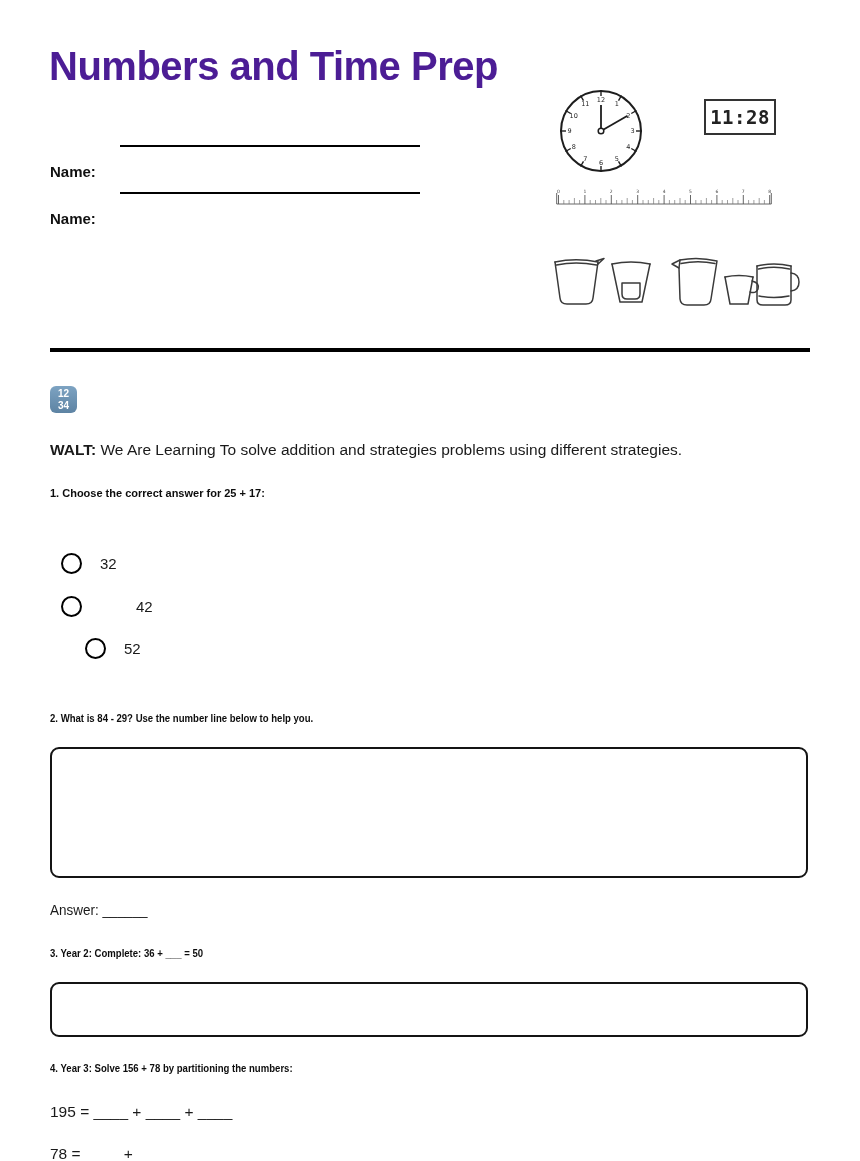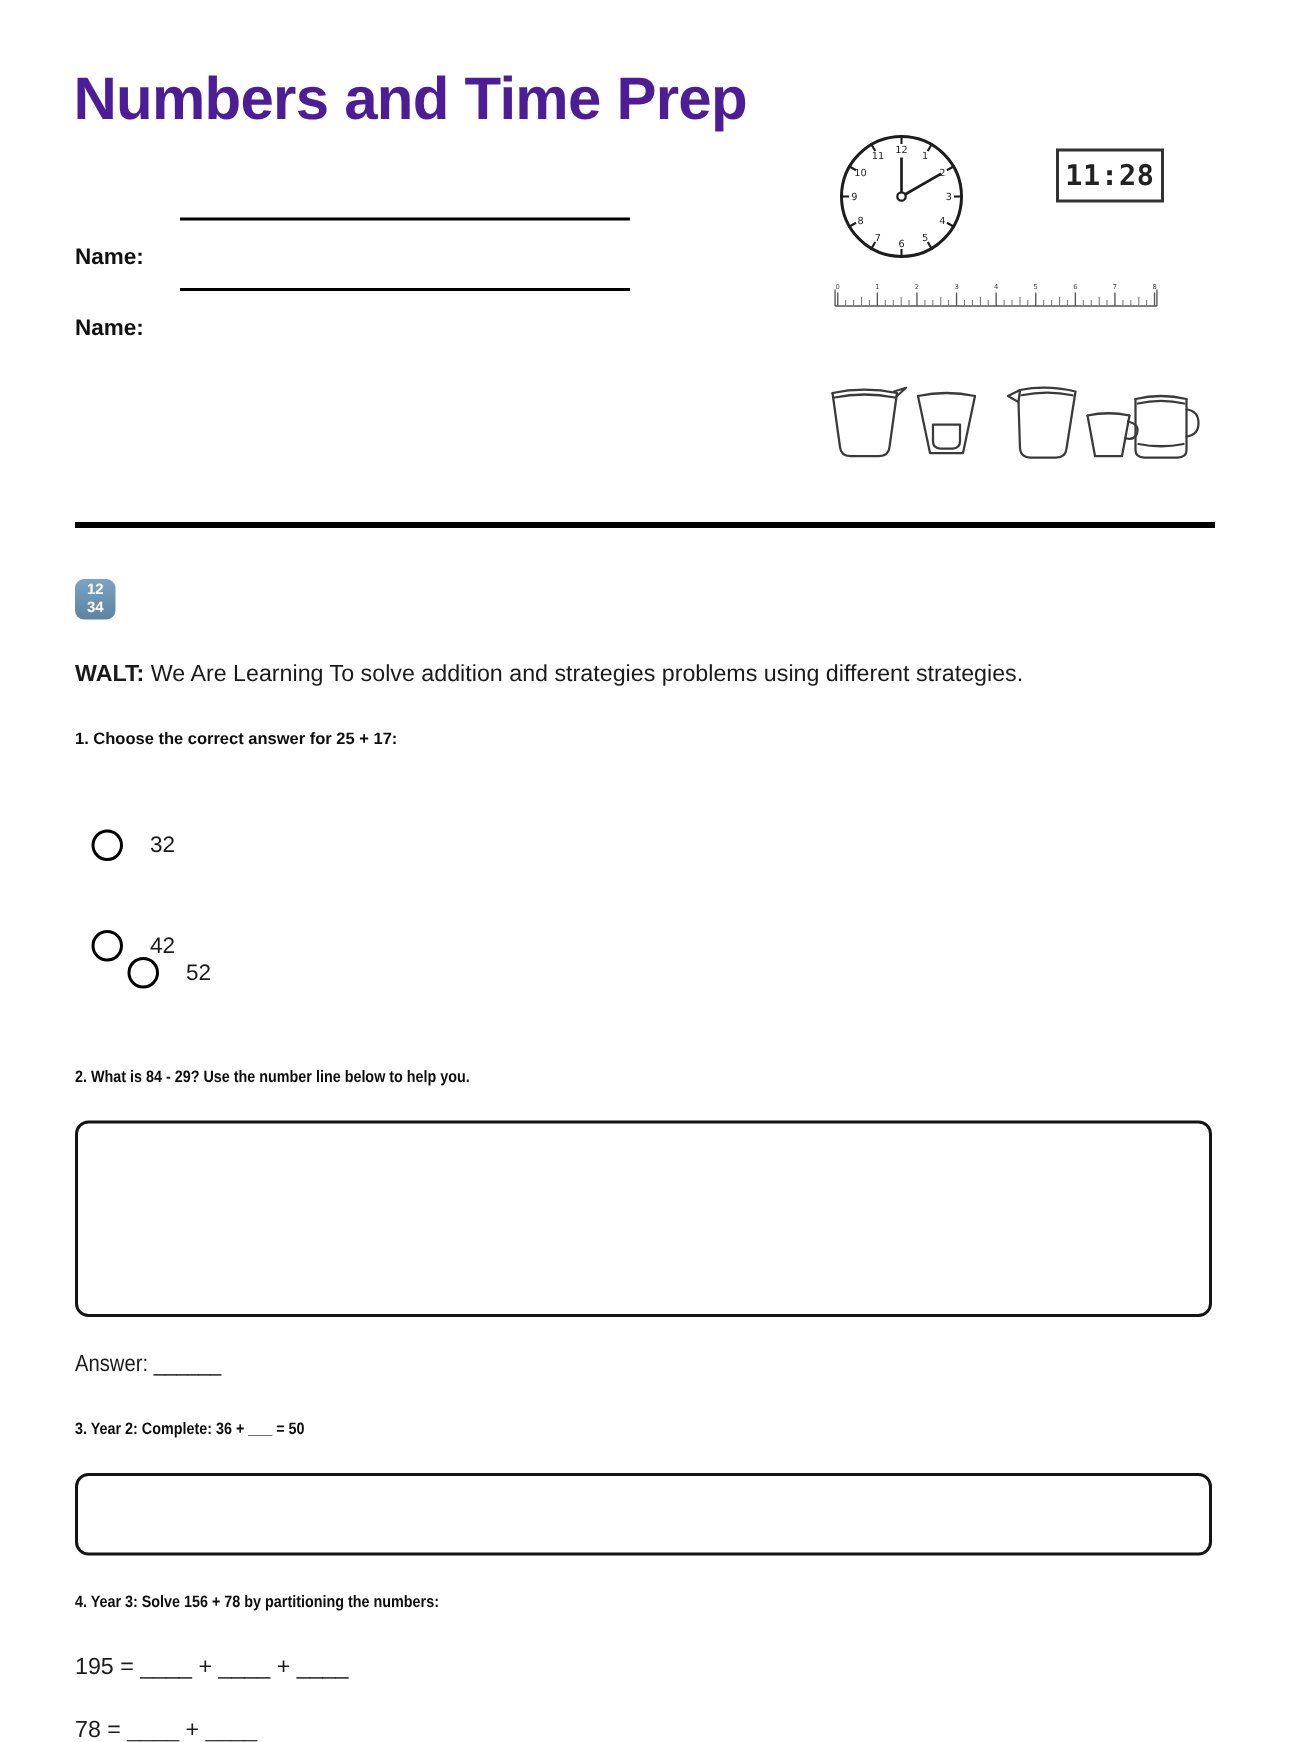--- a/index.html
+++ b/index.html
@@ -196,21 +196,21 @@
   <strong>WALT:</strong>
   <span>We Are Learning To solve addition and strategies problems using different strategies.</span>
 </div>
 
 <div class="abs q-text" style="left:50px;top:487px;">1. Choose the correct answer for 25 + 17:</div>
 
 <div class="abs radio-row" style="left:61px;top:553px;">
   <div class="radio-circle"></div>
   <span class="radio-label">32</span>
 </div>
-<div class="abs radio-row" style="left:61px;top:620px;">
+<div class="abs radio-row" style="left:61px;top:596px;gap:36px;">
   <div class="radio-circle"></div>
   <span class="radio-label">42</span>
 </div>
 <div class="abs radio-row" style="left:61px;top:638px;margin-left:24px;">
   <div class="radio-circle"></div>
   <span class="radio-label">52</span>
 </div>
 
 <div class="abs q-text" style="left:50px;top:712px;">
   <span class="cond">2. What is 84 - 29? Use the number line below to help you.</span>

